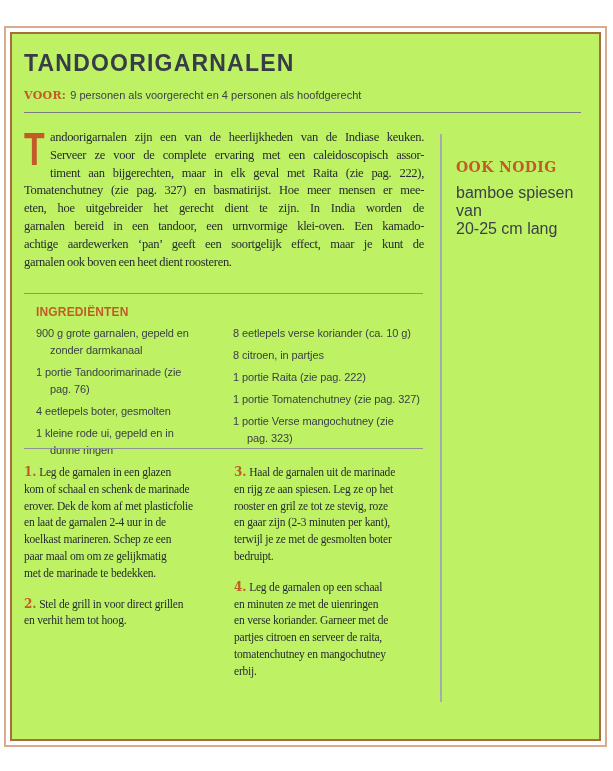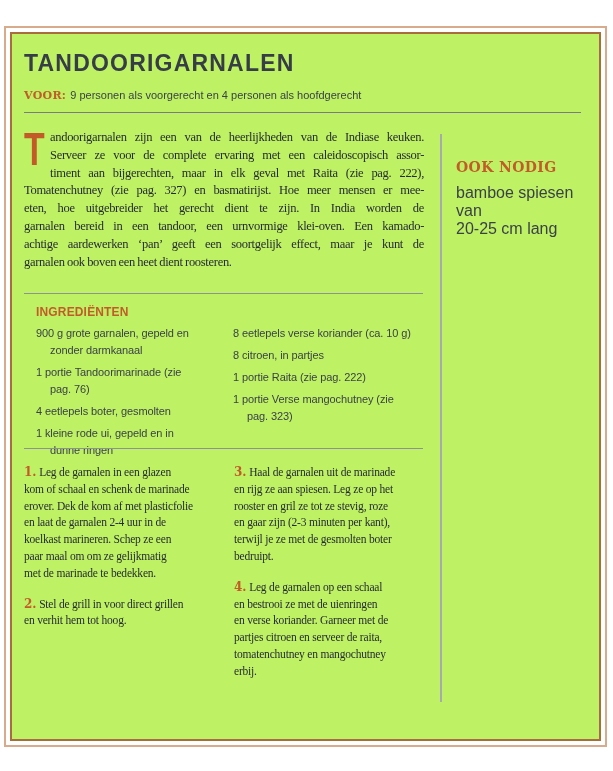--- a/index.html
+++ b/index.html
@@ -129,20 +129,21 @@
 pag. 76)</div>
       <div class="ing-item">4 eetlepels boter, gesmolten</div>
       <div class="ing-item">1 kleine rode ui, gepeld en in
 dunne ringen</div>
     </div>
 
     <div class="abs ing-col right">
       <div class="ing-item">8 eetlepels verse koriander (ca. 10 g)</div>
       <div class="ing-item">8 citroen, in partjes</div>
       <div class="ing-item">1 portie Raita (zie pag. 222)</div>
+      <div class="ing-item">1 portie Tomatenchutney (zie pag. 327)</div>
       <div class="ing-item">1 portie Verse mangochutney (zie
 pag. 323)</div>
     </div>
 
     <div class="abs hr hr3"></div>
 
     <div class="abs steps col1">
       <div class="step">
         <span class="num">1.</span><span class="txt">Leg de garnalen in een glazen
 kom of schaal en schenk de marinade
@@ -162,21 +163,21 @@
       <div class="step">
         <span class="num">3.</span><span class="txt">Haal de garnalen uit de marinade
 en rijg ze aan spiesen. Leg ze op het
 rooster en gril ze tot ze stevig, roze
 en gaar zijn (2-3 minuten per kant),
 terwijl je ze met de gesmolten boter
 bedruipt.</span>
       </div>
       <div class="step">
         <span class="num">4.</span><span class="txt">Leg de garnalen op een schaal
-en bestrooi ze met de uienringen
+en minuten ze met de uienringen
 en verse koriander. Garneer met de
 partjes citroen en serveer de raita,
 tomatenchutney en mangochutney
 erbij.</span>
       </div>
     </div>
 
   </div>
 </div>
 

